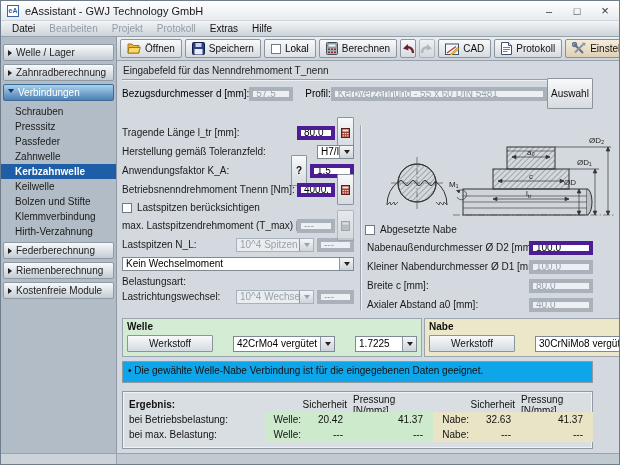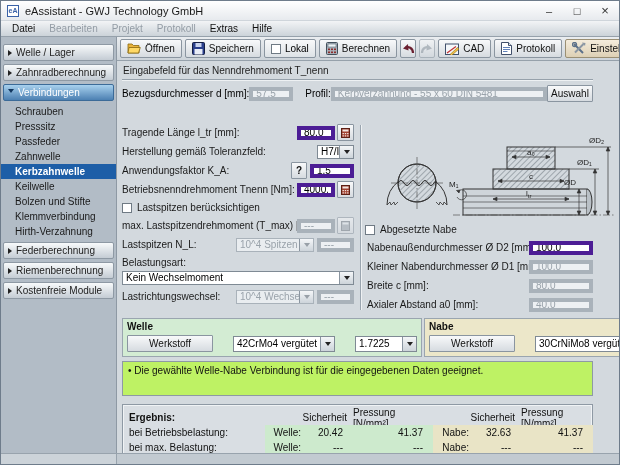--- a/index.html
+++ b/index.html
@@ -71,21 +71,21 @@
   .combo .cval{ flex:1; font-size:10px; padding:0 3px; display:flex; align-items:center;
     white-space:nowrap; overflow:hidden; color:#000;}
   .combo .cbtn{ width:14px; background:linear-gradient(#f4f6f8,#cdd4da); border-left:1px solid #8a95a0;
     display:flex; align-items:center; justify-content:center; }
   .combo .cbtn i{ width:0; height:0; border-top:4px solid #222;
     border-left:3px solid transparent; border-right:3px solid transparent; }
   .combo.off{ border-color:#a9b2ba; }
   .combo.off .cval{ background:#e9edf0; color:#9aa3ab; }
   .combo.off .cbtn i{ border-top-color:#98a0a8; }
 
-  .sbtn{ height:17px; border:1px solid #8a95a0; border-radius:1px;
+  .sbtn{ height:31px; border:1px solid #8a95a0; border-radius:1px;
     background:linear-gradient(#f8f9fa,#d6dbe0); font-size:10px; font-family:inherit;
     display:flex; align-items:center; justify-content:center; color:#111;}
   .bcalc{ width:17px; margin-left:2px; }
   .bcalc.off{ opacity:.5; }
   .bq{ width:16px; font-weight:bold; margin-right:3px; }
 
   .cb{ width:10px; height:10px; border:1px solid #6f7a84; background:#fff;
     display:inline-block; flex:0 0 auto; }
   .cbrow{ display:flex; align-items:center; gap:5px; height:13px; margin-bottom:4px; font-size:10px; color:#1a1a1a;}
 
@@ -104,21 +104,21 @@
   .panel{ flex:1; border:1px solid #9aa5af; padding:2px 4px 4px; }
   .panel.welle{ background:#d3ecd3; }
   .panel.nabe{ background:#ece7c9; }
   .ptitle{ font-size:10px; font-weight:bold; margin-bottom:3px; color:#111;}
   .prow{ display:flex; align-items:center; gap:20px; }
   .bwerk{ width:86px; height:17px; flex:0 0 auto;}
   .combo.h16{ height:16px; }
   .matsel{ flex:1; min-width:0;}
   .numsel{ width:62px; flex:0 0 auto;}
 
-  .msgbox{ margin-top:4px; height:35px; background:#bef264; border:1px solid #8e99a4;
+  .msgbox{ margin-top:4px; height:22px; background:#0ea5e9; border:1px solid #8e99a4;
     font-size:10px; color:#111; padding:3px 5px; }
 
   
   .resultbox{ margin-top:8px; border:1px solid #8e99a4; background:#d9dee3;
     box-shadow:inset 0 0 0 1px #f0f3f5; padding:5px 6px 6px; }
   .rgrid{ display:grid; grid-template-columns:136px 42px 46px 80px 42px 46px 72px; }
   .rgrid .c{ font-size:10px; height:15px; display:flex; align-items:center; color:#111;}
   .rgrid .hd{ justify-content:flex-end; padding-right:6px; }
   .rgrid .bold{ font-weight:bold; justify-content:flex-start;}
   .rgrid .num{ justify-content:flex-end; padding-right:10px; }
@@ -369,30 +369,30 @@
             <div class="frow">
               <span class="lbl">Lastspitzen N_L:</span>
               <div class="combo off" style="width:78px">
                 <span class="cval">10^4 Spitzen</span>
                 <span class="cbtn">
                     <i></i>
                   </span>
               </div>
               <input class="fld w57 off" disabled="" style="margin-left: 3px;" value="---">
             </div>
+            <div class="frow">
+              <div class="combo" style="flex:1">
+                <span class="cval">Kein Wechselmoment</span>
+                <span class="cbtn">
+                    <i></i>
+                  </span>
+              </div>
+            </div>
             <div class="frow" style="height:12px;margin-bottom:2px">
               <span class="lbl">Belastungsart:</span>
-            </div>
-            <div class="frow">
-              <div class="combo" style="flex:1">
-                <span class="cval">Kein Wechselmoment</span>
-                <span class="cbtn">
-                    <i></i>
-                  </span>
-              </div>
             </div>
             <div class="frow">
               <span class="lbl">Lastrichtungswechsel:</span>
               <div class="combo off" style="width:78px">
                 <span class="cval">10^4 Wechsel</span>
                 <span class="cbtn">
                     <i></i>
                   </span>
               </div>
               <input class="fld w57 off" disabled="" style="margin-left: 3px;" value="---">

